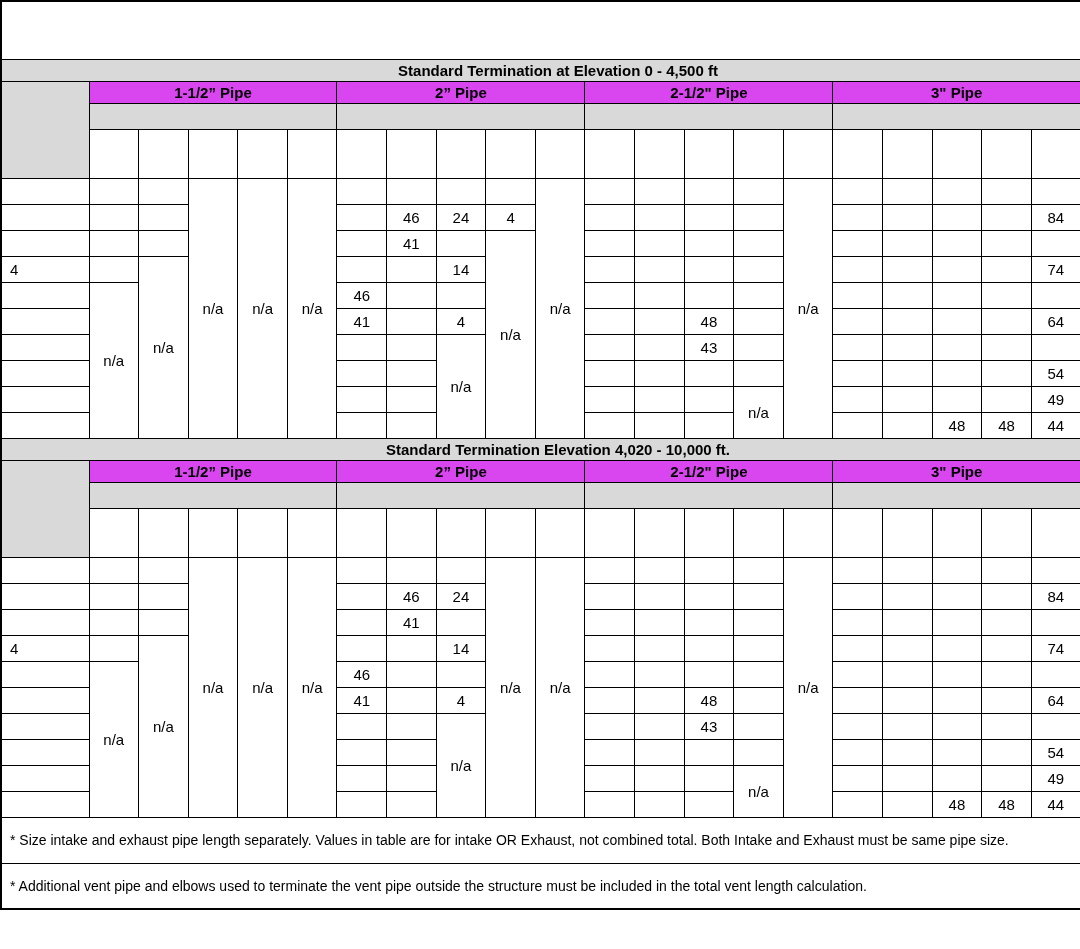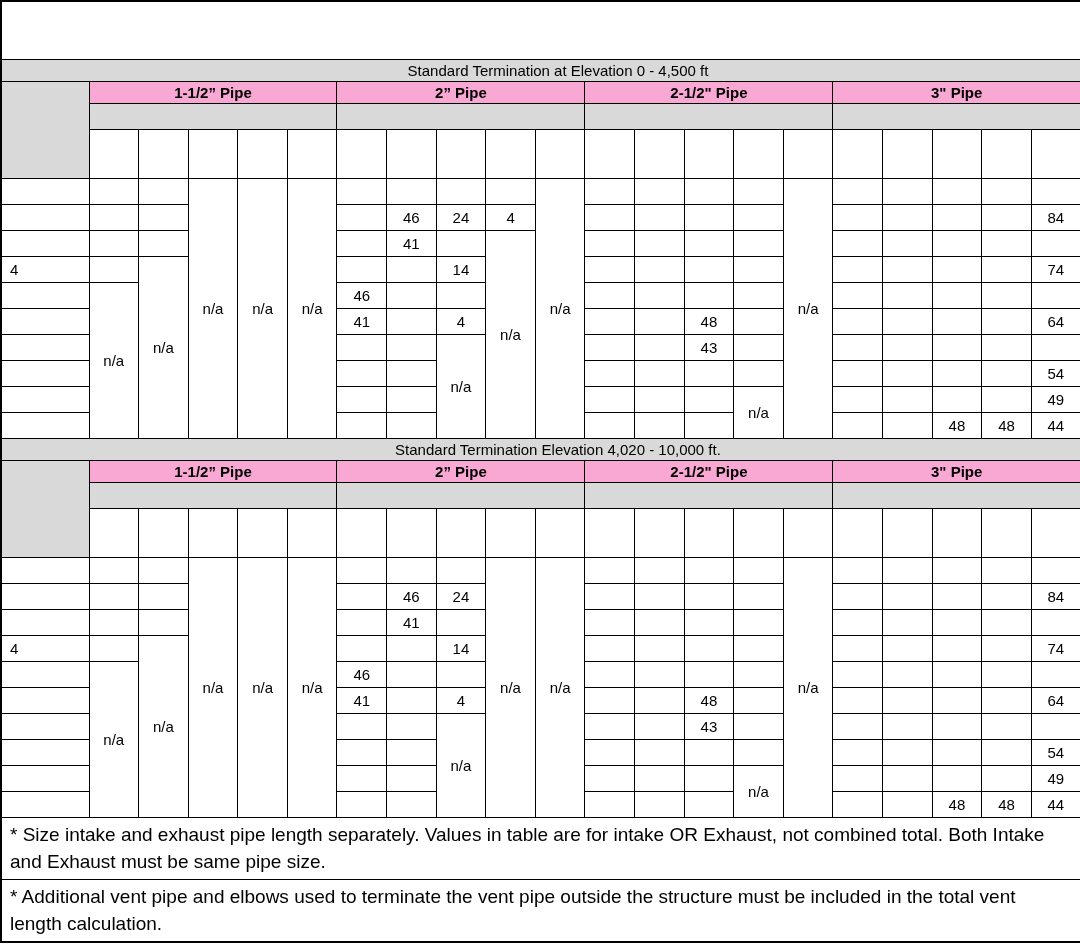--- a/index.html
+++ b/index.html
@@ -20,34 +20,34 @@
     border: 1px solid #000;
     font-size: 15px;
     text-align: center;
     vertical-align: middle;
     padding: 1px 2px;
     overflow: hidden;
     white-space: nowrap;
   }
 
   .top-row td      { height: 58px; background: #fff; }
-  .banner-row td   { height: 22px; background: var(--header-gray, #d9d9d9); font-weight: normal; padding-left: 36px; }
-  .group-row td    { height: 22px; font-weight: bold; background: #f9a8d4; }
+  .banner-row td   { height: 22px; background: var(--header-gray, #d9d9d9); font-weight: bold; padding-left: 36px; }
+  .group-row td    { height: 22px; font-weight: bold; background: #d946ef; }
   .group-row td.corner { background: var(--header-gray, #d9d9d9); }
   .sub-row td      { height: 26px; background: var(--header-gray, #d9d9d9); }
   .colhead-row td  { height: 49px; background: #fff; }
   .data-row td     { height: 26px; background: #fff; }
   .data-row td.model-col { text-align: left; padding-left: 8px; }
 
   .footnote-row td {
     height: 46px;
     text-align: left;
     vertical-align: middle;
     padding: 3px 8px;
-    font-size: 19px;
+    font-size: 14px;
     line-height: 1.45;
     white-space: normal;
   }
 </style>
 </head>
 <body>
 
 <div class="page">
   <table class="vent">
     <colgroup>

